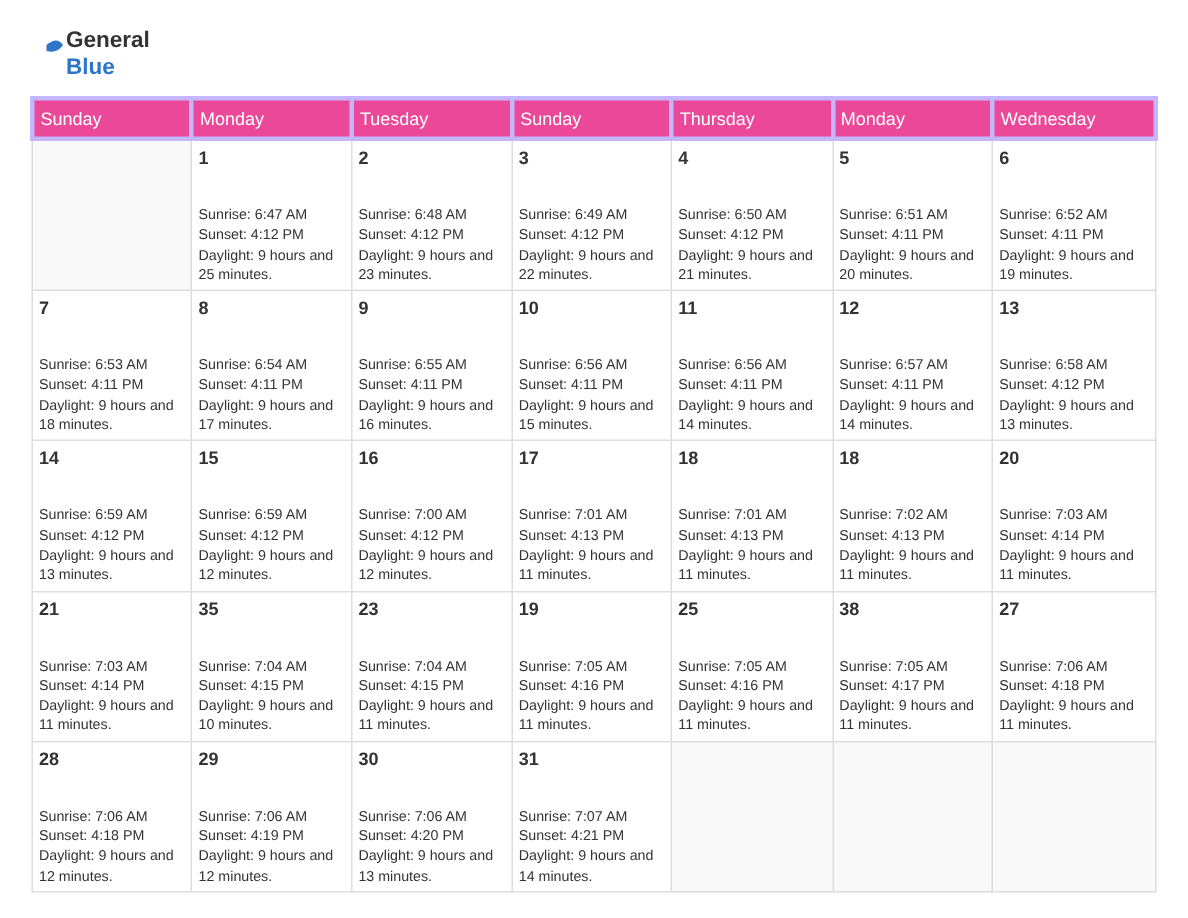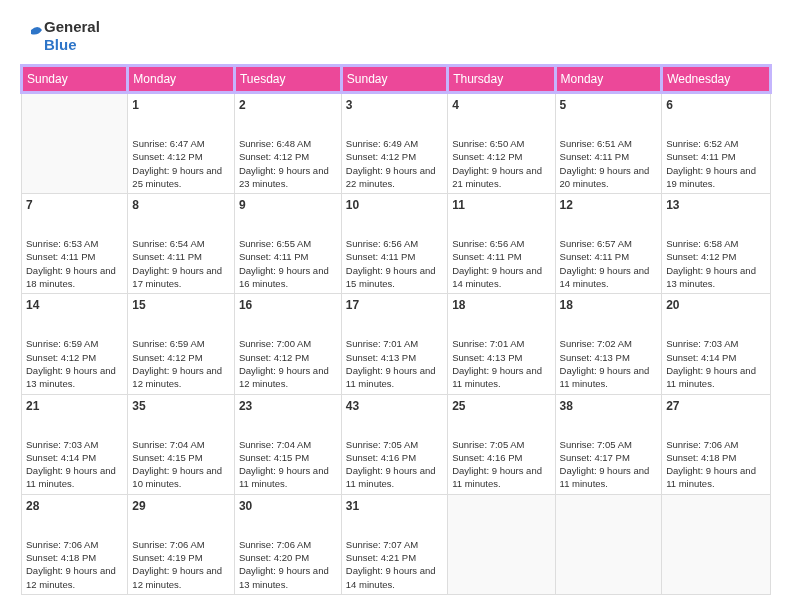--- a/index.html
+++ b/index.html
@@ -208,21 +208,21 @@
           </td>
           <td>
             <div class="day-num">35</div>
             <div class="day-info">Sunrise: 7:04 AM<br>Sunset: 4:15 PM<br>Daylight: 9 hours and 10 minutes.</div>
           </td>
           <td>
             <div class="day-num">23</div>
             <div class="day-info">Sunrise: 7:04 AM<br>Sunset: 4:15 PM<br>Daylight: 9 hours and 11 minutes.</div>
           </td>
           <td>
-            <div class="day-num">43</div>
+            <div class="day-num">19</div>
             <div class="day-info">Sunrise: 7:05 AM<br>Sunset: 4:16 PM<br>Daylight: 9 hours and 11 minutes.</div>
           </td>
           <td>
             <div class="day-num">25</div>
             <div class="day-info">Sunrise: 7:05 AM<br>Sunset: 4:16 PM<br>Daylight: 9 hours and 11 minutes.</div>
           </td>
           <td>
             <div class="day-num">38</div>
             <div class="day-info">Sunrise: 7:05 AM<br>Sunset: 4:17 PM<br>Daylight: 9 hours and 11 minutes.</div>
           </td>

